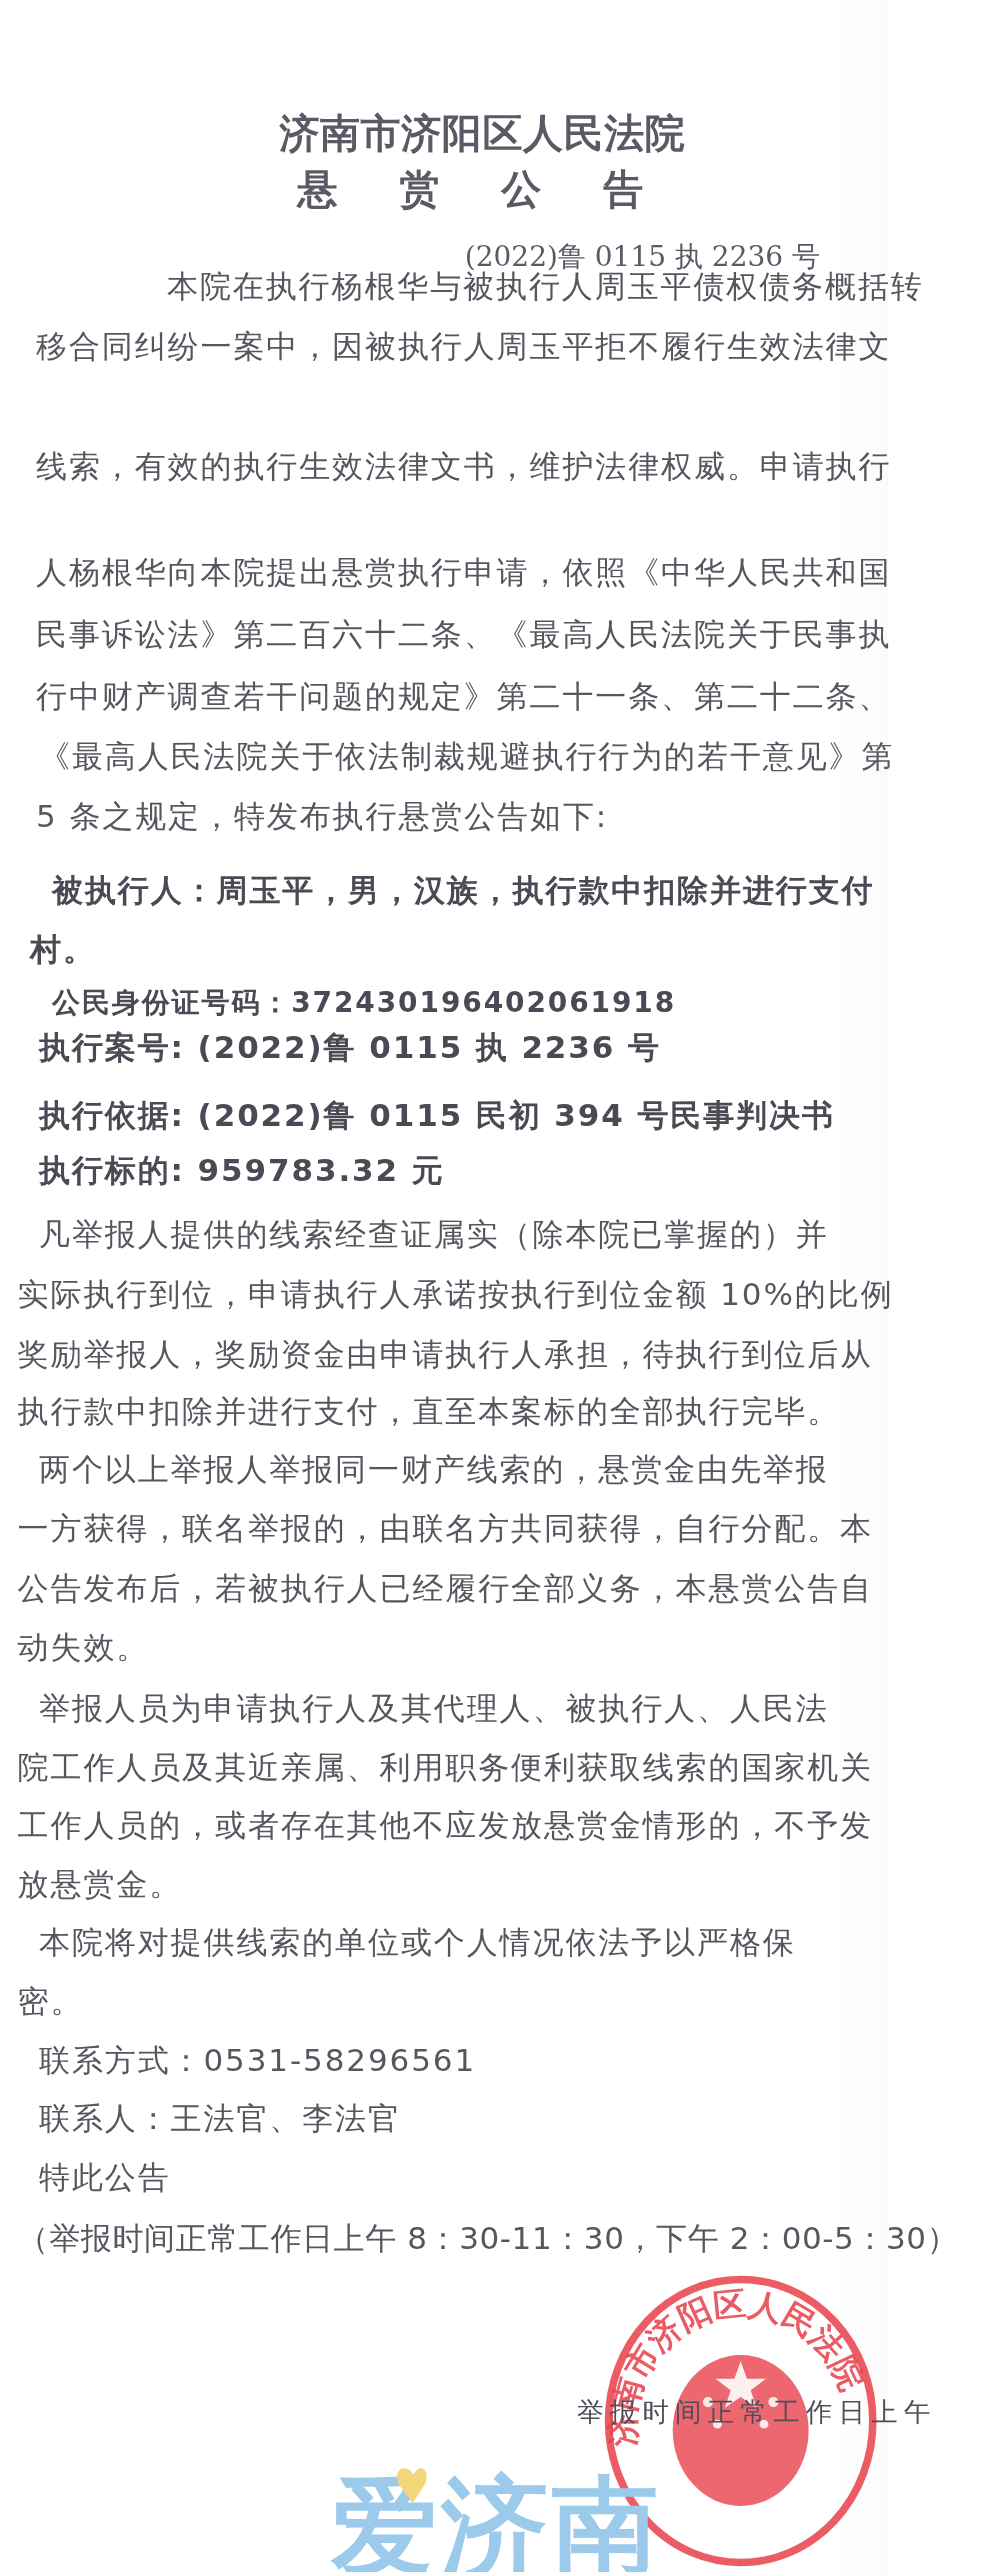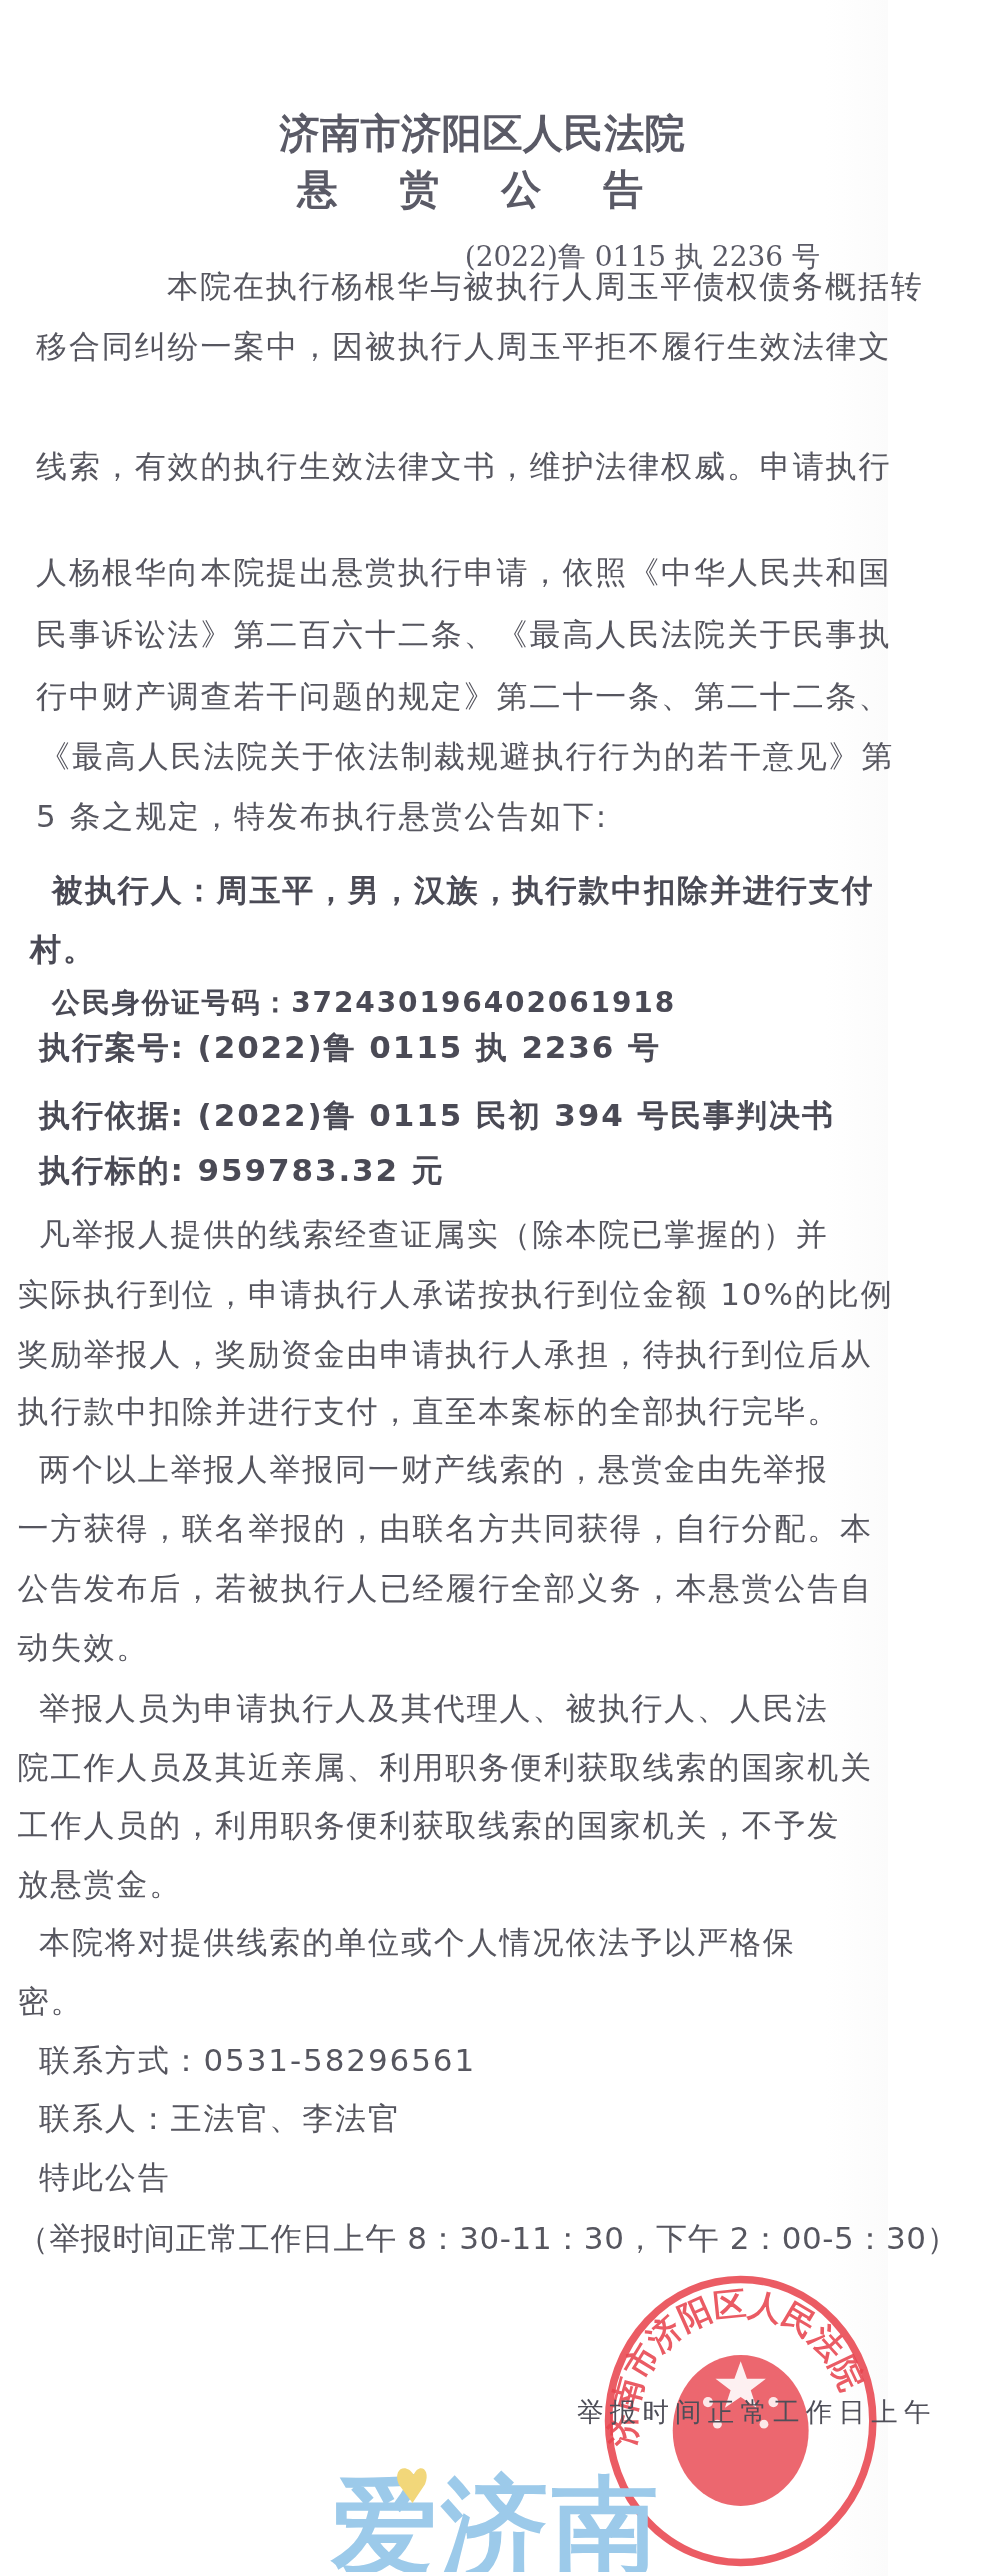--- a/index.html
+++ b/index.html
@@ -111,21 +111,21 @@
   <div class="line" style="left:17.6px; top:1335px;">奖励举报人，奖励资金由申请执行人承担，待执行到位后从</div>
   <div class="line" style="left:17.6px; top:1392px;">执行款中扣除并进行支付，直至本案标的全部执行完毕。</div>
 
   <div class="line" style="left:39px; top:1450px;">两个以上举报人举报同一财产线索的，悬赏金由先举报</div>
   <div class="line" style="left:17.6px; top:1509px;">一方获得，联名举报的，由联名方共同获得，自行分配。本</div>
   <div class="line" style="left:17.6px; top:1569px;">公告发布后，若被执行人已经履行全部义务，本悬赏公告自</div>
   <div class="line" style="left:17.6px; top:1628px;">动失效。</div>
 
   <div class="line" style="left:39px; top:1689px;">举报人员为申请执行人及其代理人、被执行人、人民法</div>
   <div class="line" style="left:17.6px; top:1748px;">院工作人员及其近亲属、利用职务便利获取线索的国家机关</div>
-  <div class="line" style="left:17.6px; top:1806px;">工作人员的，利用职务便利获取线索的国家机关，不予发</div>
+  <div class="line" style="left:17.6px; top:1806px;">工作人员的，或者存在其他不应发放悬赏金情形的，不予发</div>
   <div class="line" style="left:17.6px; top:1865px;">放悬赏金。</div>
 
   <div class="line" style="left:39px; top:1923px;">本院将对提供线索的单位或个人情况依法予以严格保</div>
   <div class="line" style="left:17.6px; top:1982px;">密。</div>
 
   <div class="line" style="left:39px; top:2041px;">联系方式：0531-58296561</div>
   <div class="line" style="left:39px; top:2099px;">联系人：王法官、李法官</div>
   <div class="line" style="left:39px; top:2158px;">特此公告</div>
   <div class="line" style="left:17.6px; top:2219px; letter-spacing:0.6px;">（举报时间正常工作日上午 8：30-11：30，下午 2：00-5：30）</div>
 

